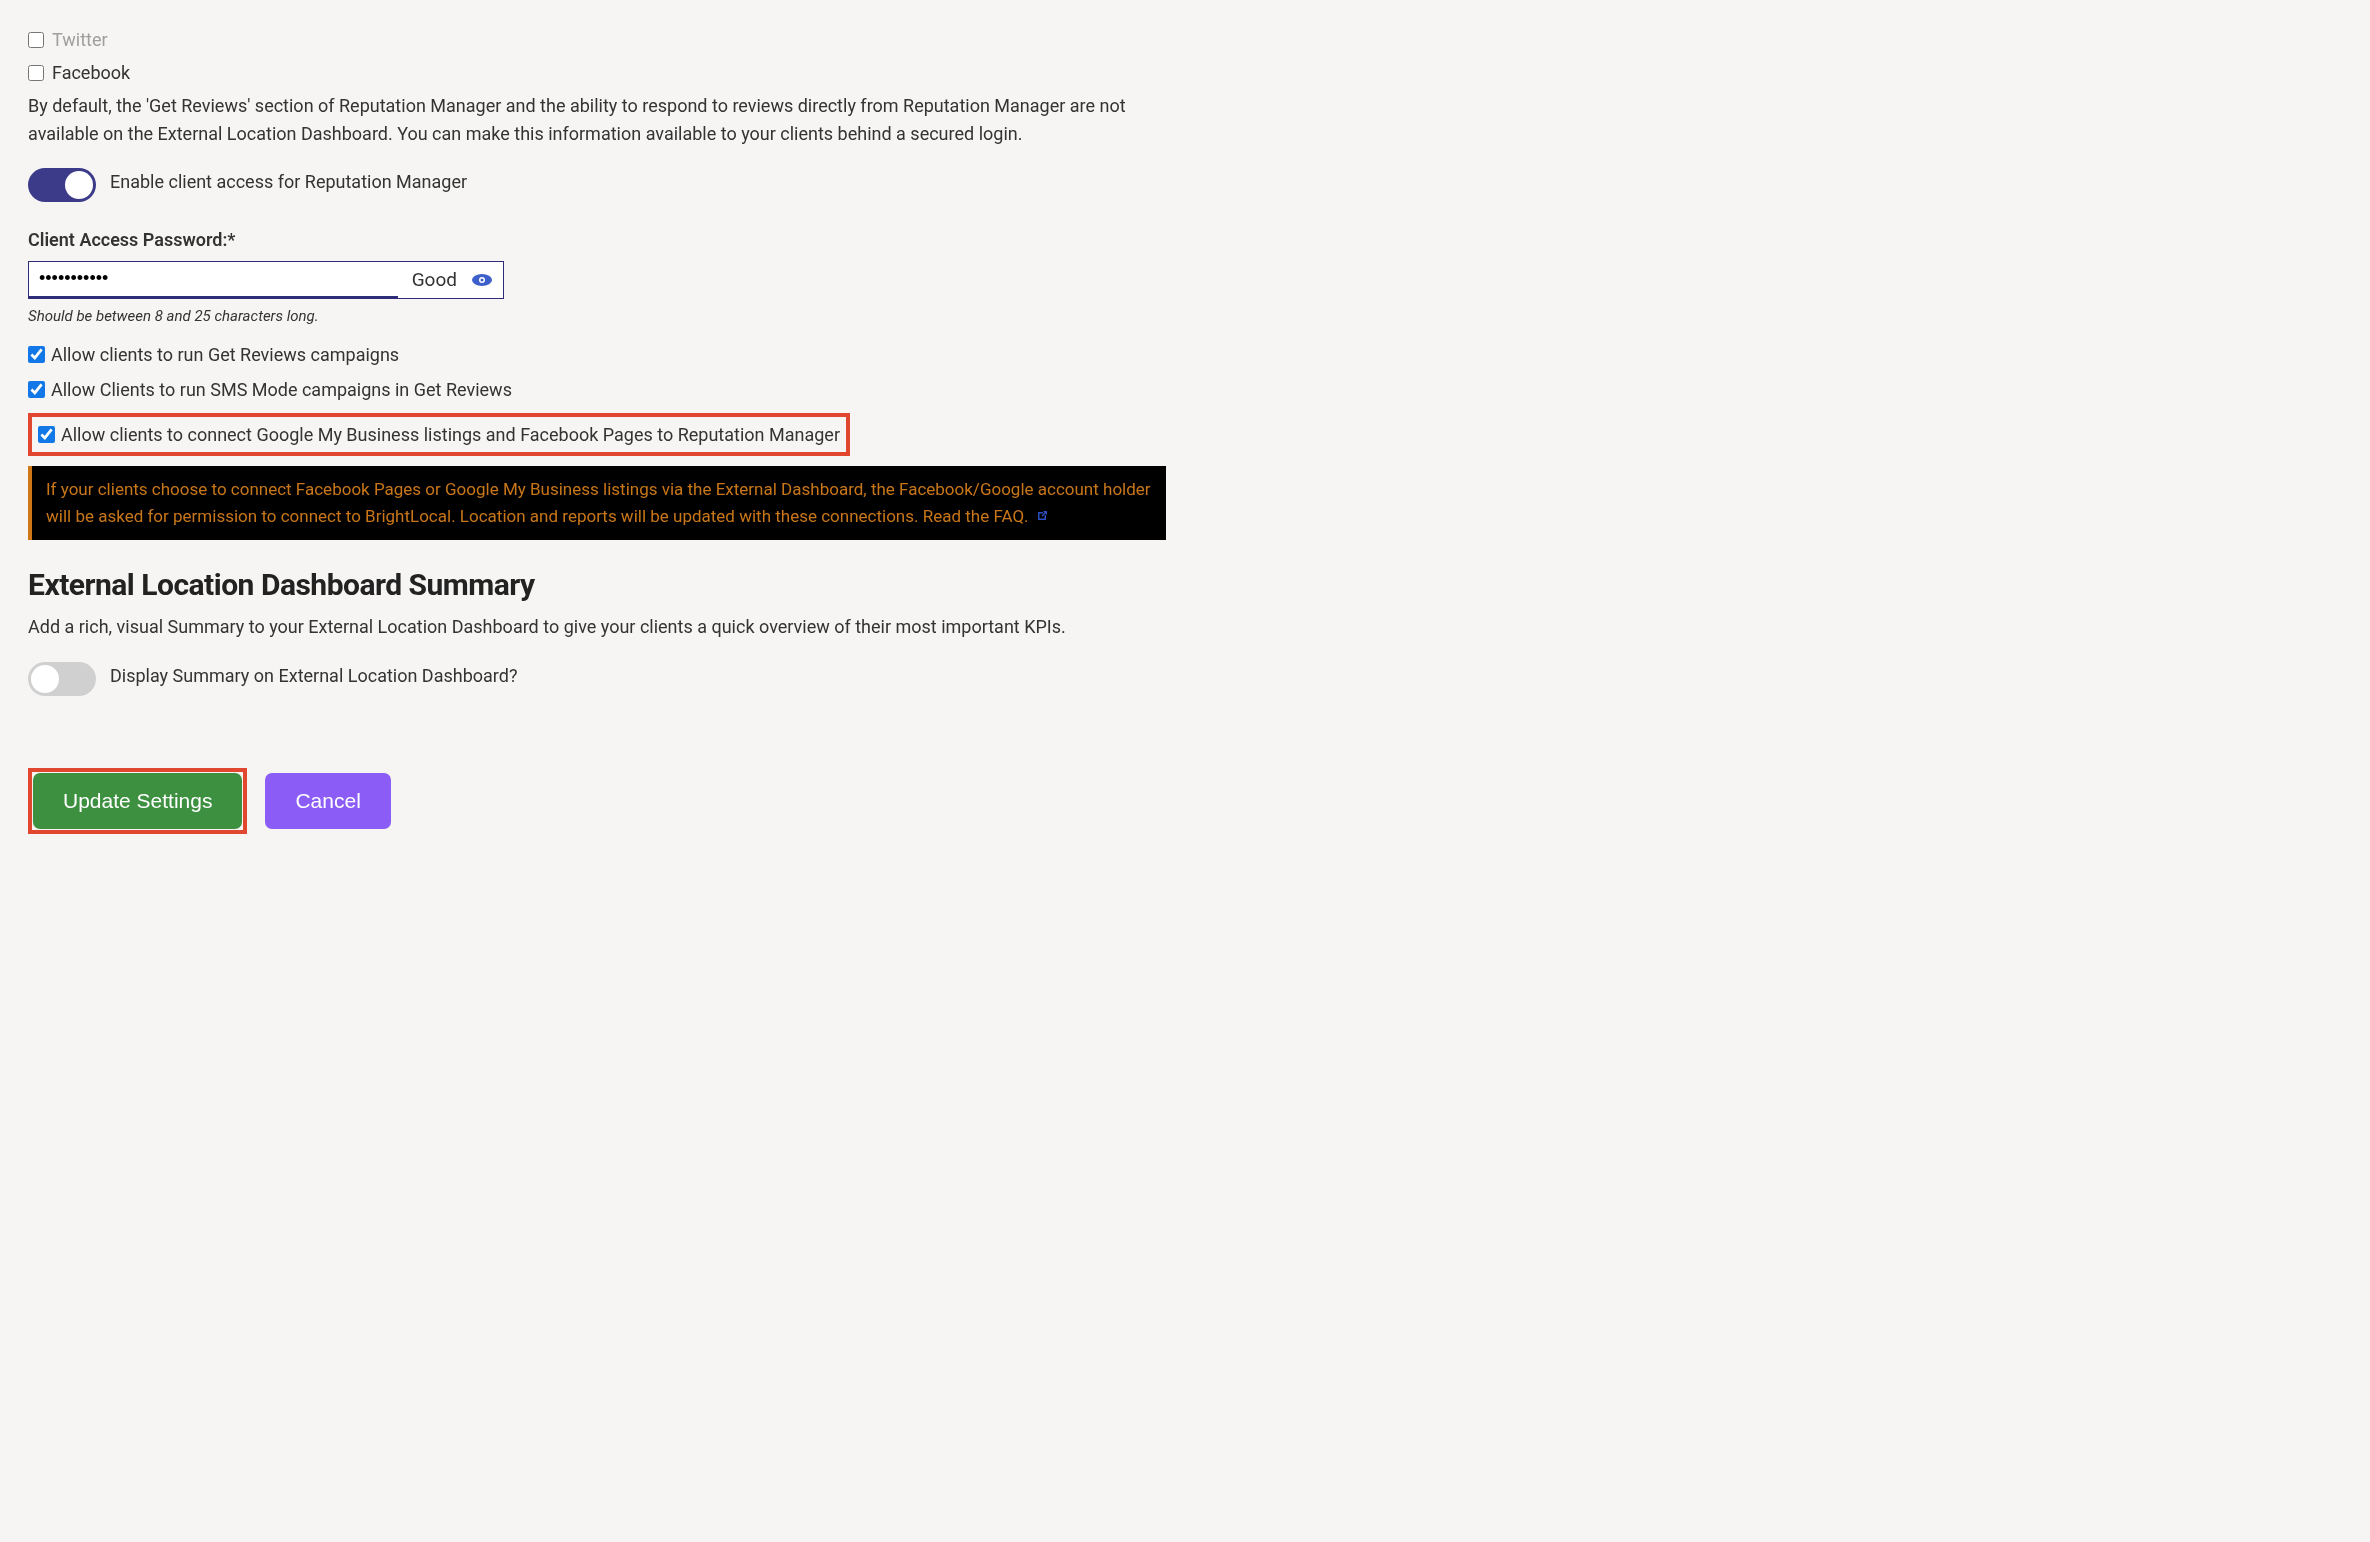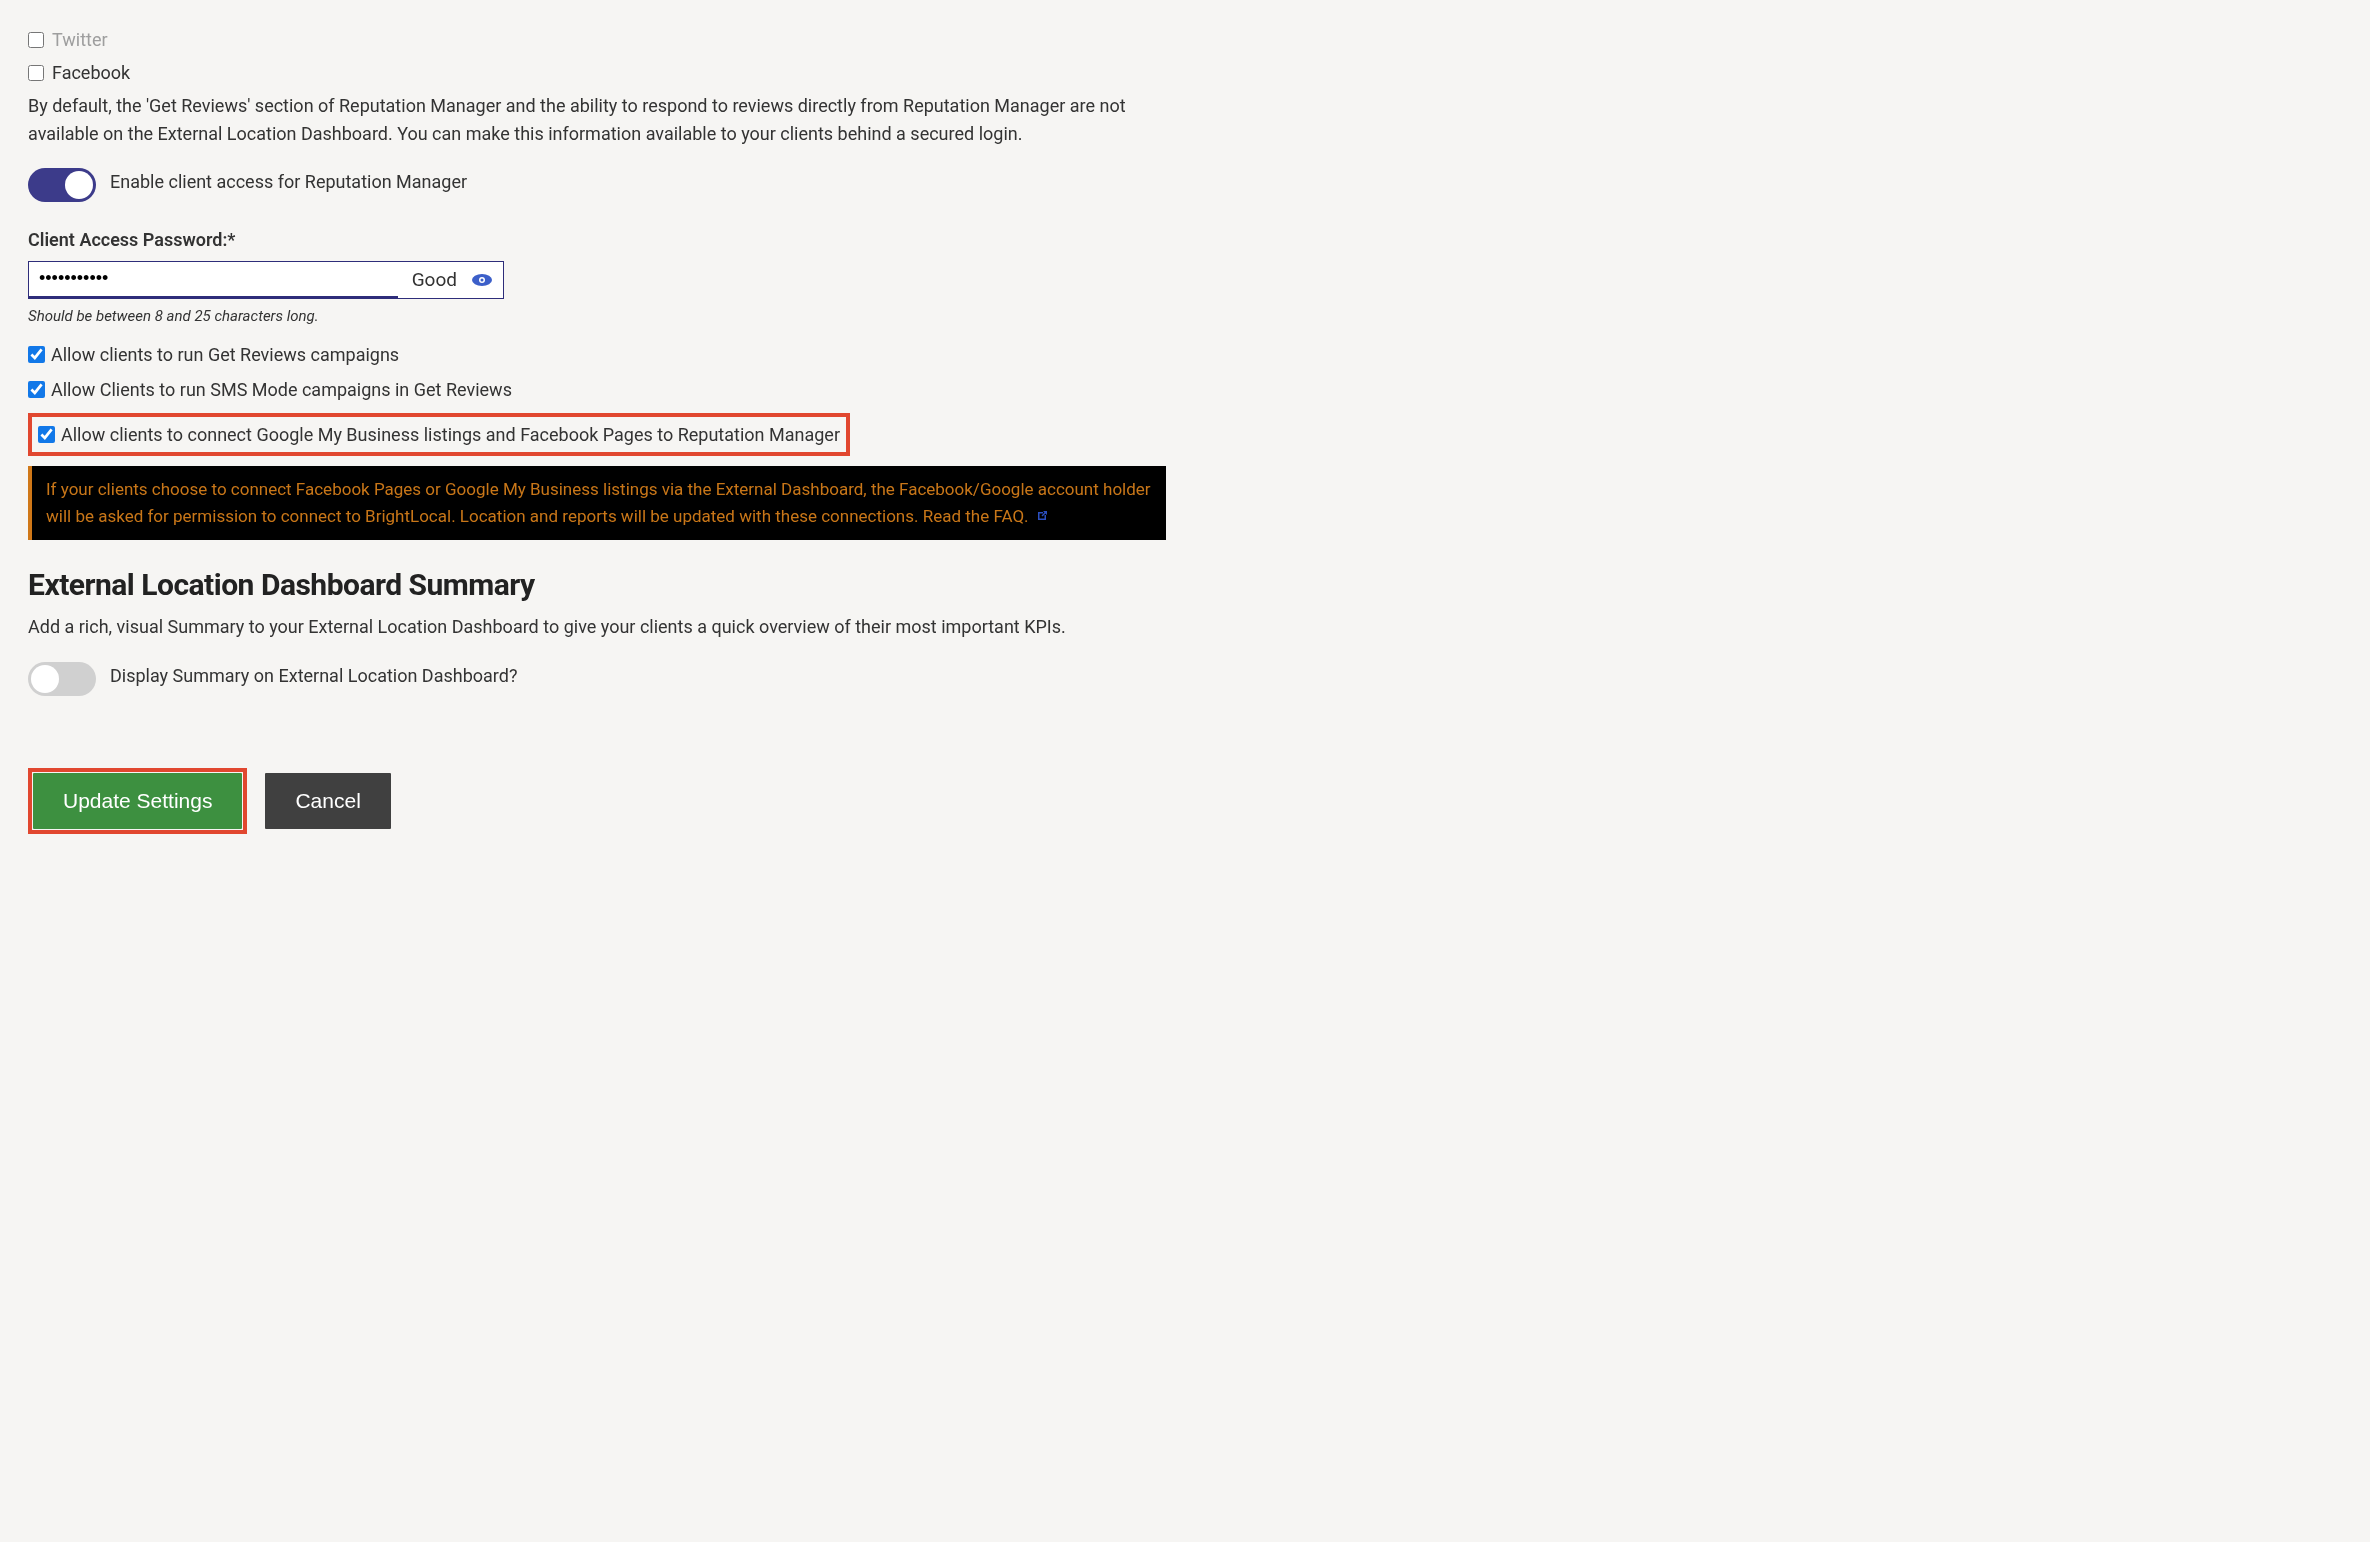--- a/index.html
+++ b/index.html
@@ -186,33 +186,33 @@
       display: flex;
       gap: 18px;
       margin-top: 72px;
       align-items: center;
     }
     .btn {
       border: none;
       font-size: 21px;
       padding: 16px 30px;
       cursor: pointer;
-      border-radius: 1px;
+      border-radius: 7px;
       color: #fff;
     }
     .btn-primary-wrap {
       border: 4px solid #e1472f;
       padding: 1px;
       display: inline-block;
     }
     .btn-primary {
       background: #3d9040;
     }
     .btn-secondary {
-      background: #404040;
+      background: #8b5cf6;
     }
   </style>
 </head>
 <body>
 
 <div class="container">
 
   <div class="checkbox-row greyout">
     <input type="checkbox" style="">
     <label>Twitter</label>

